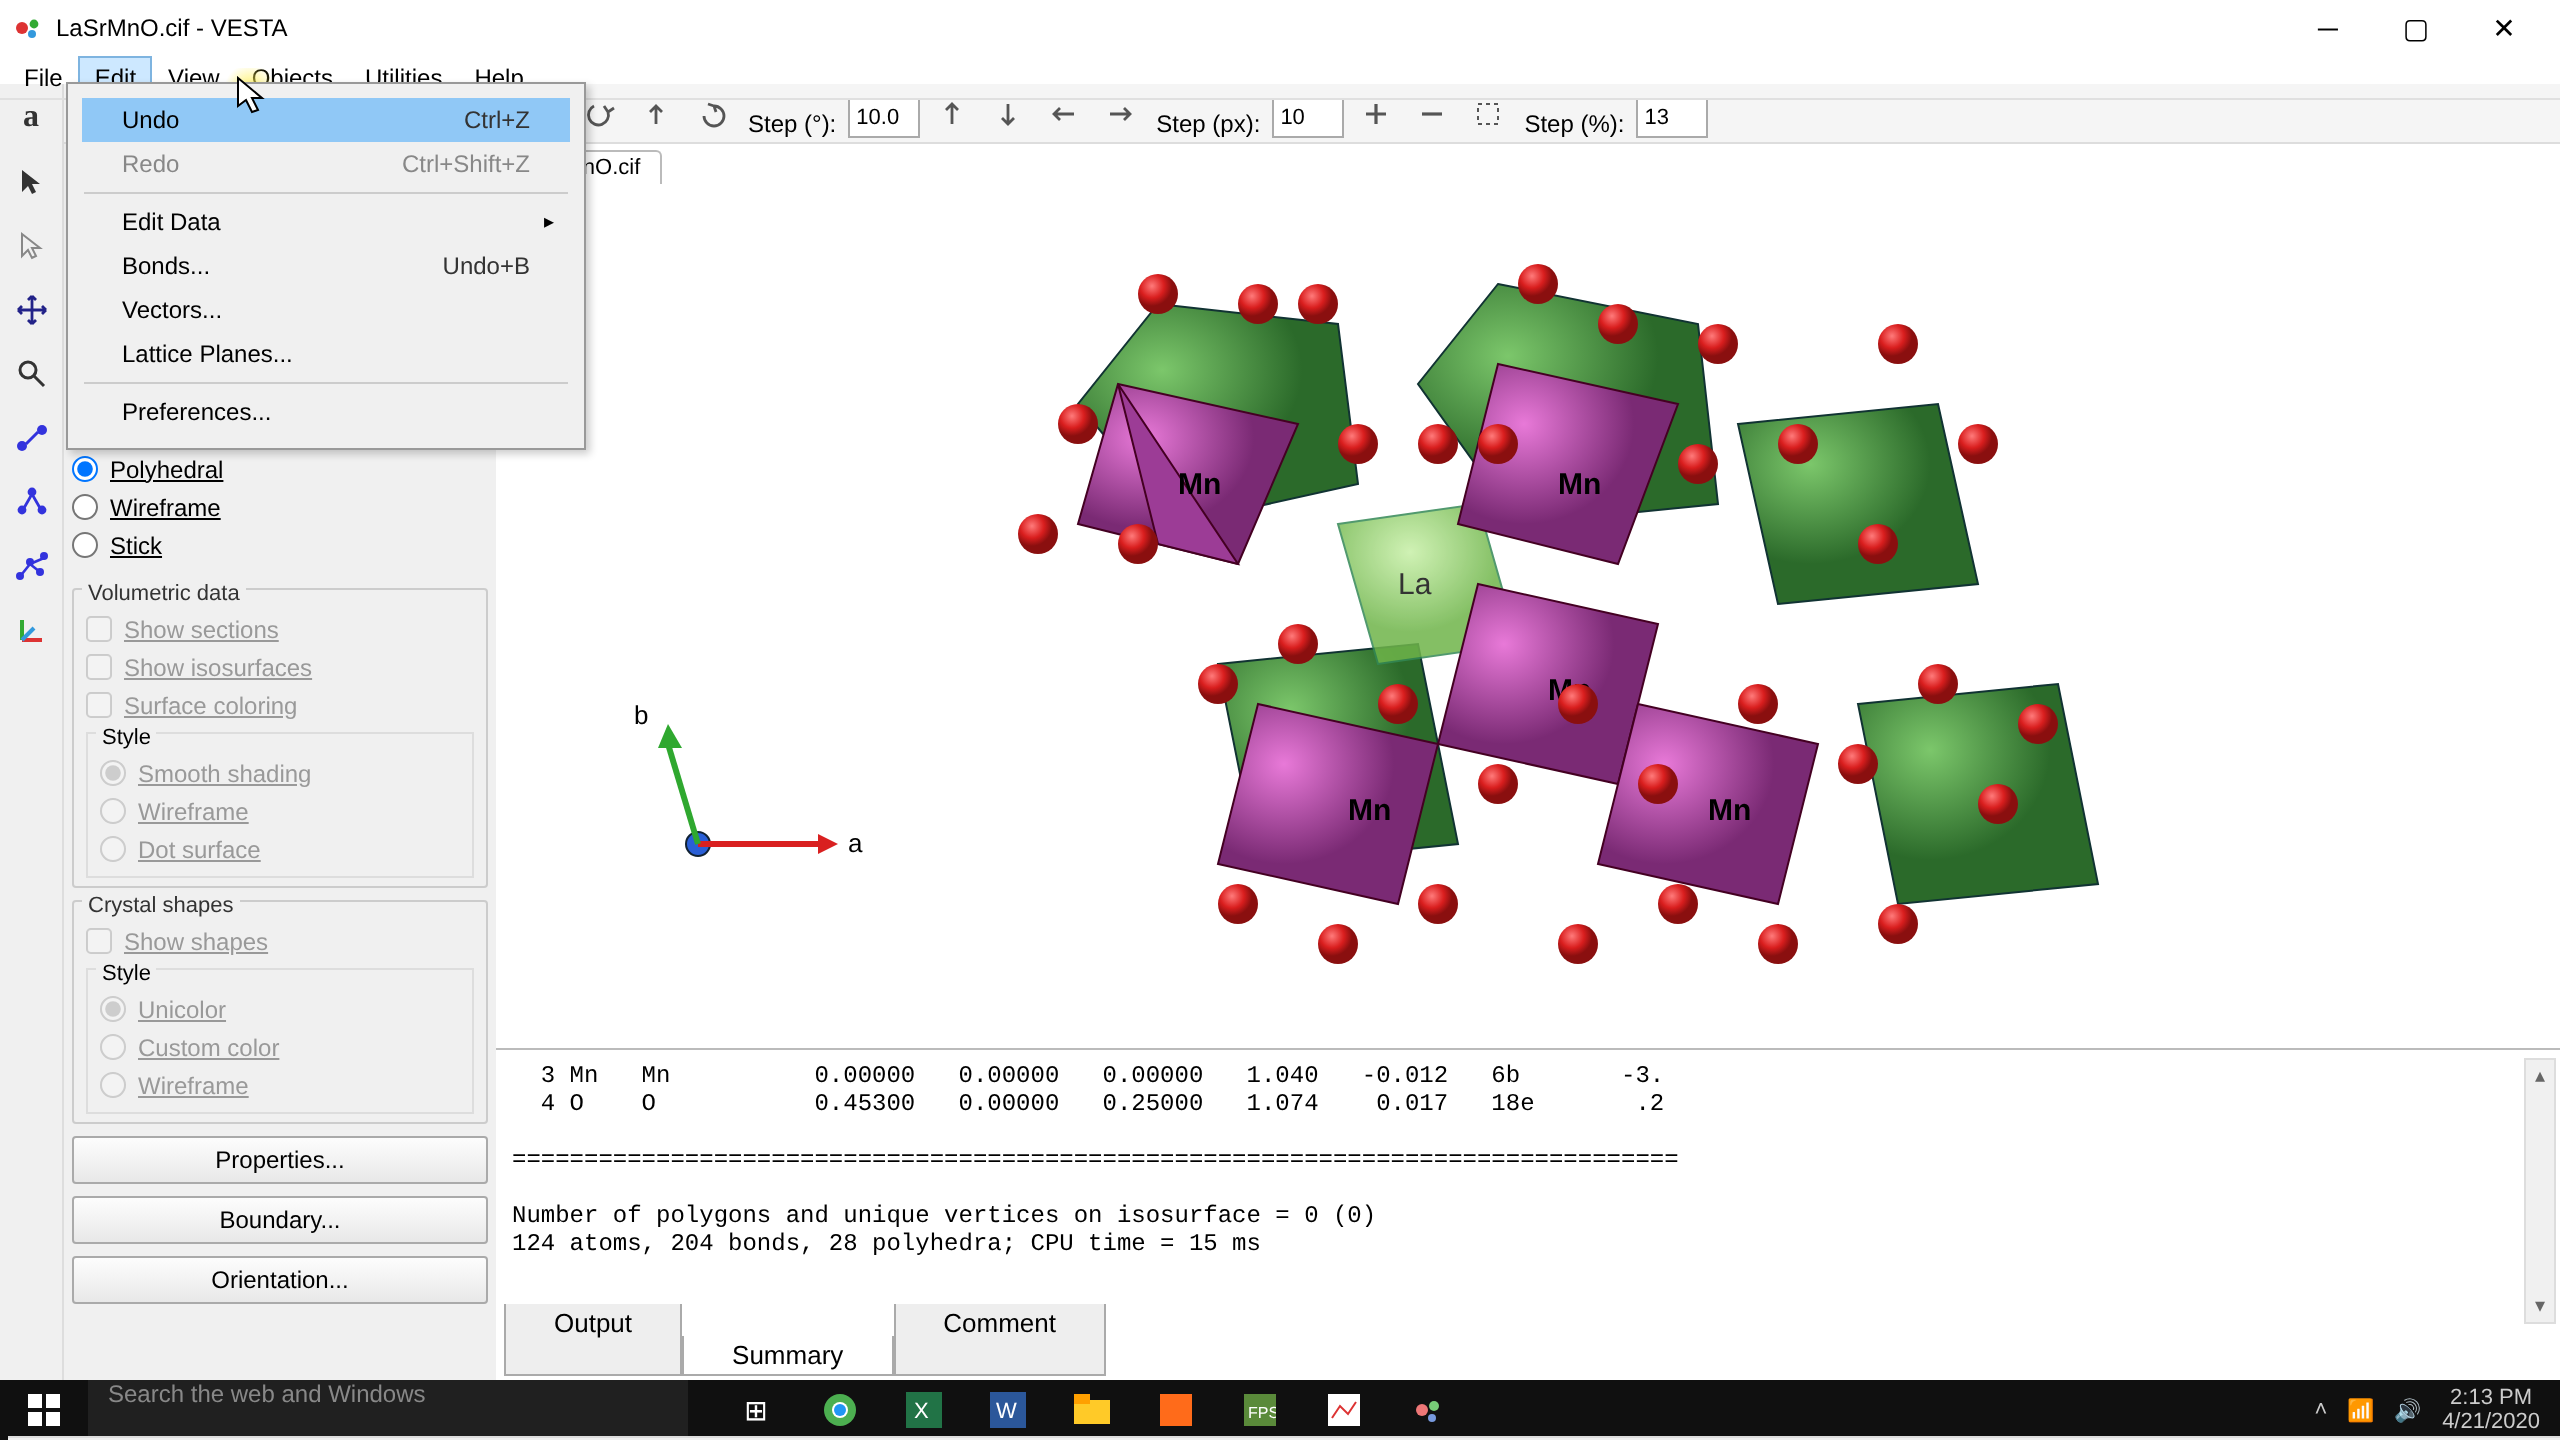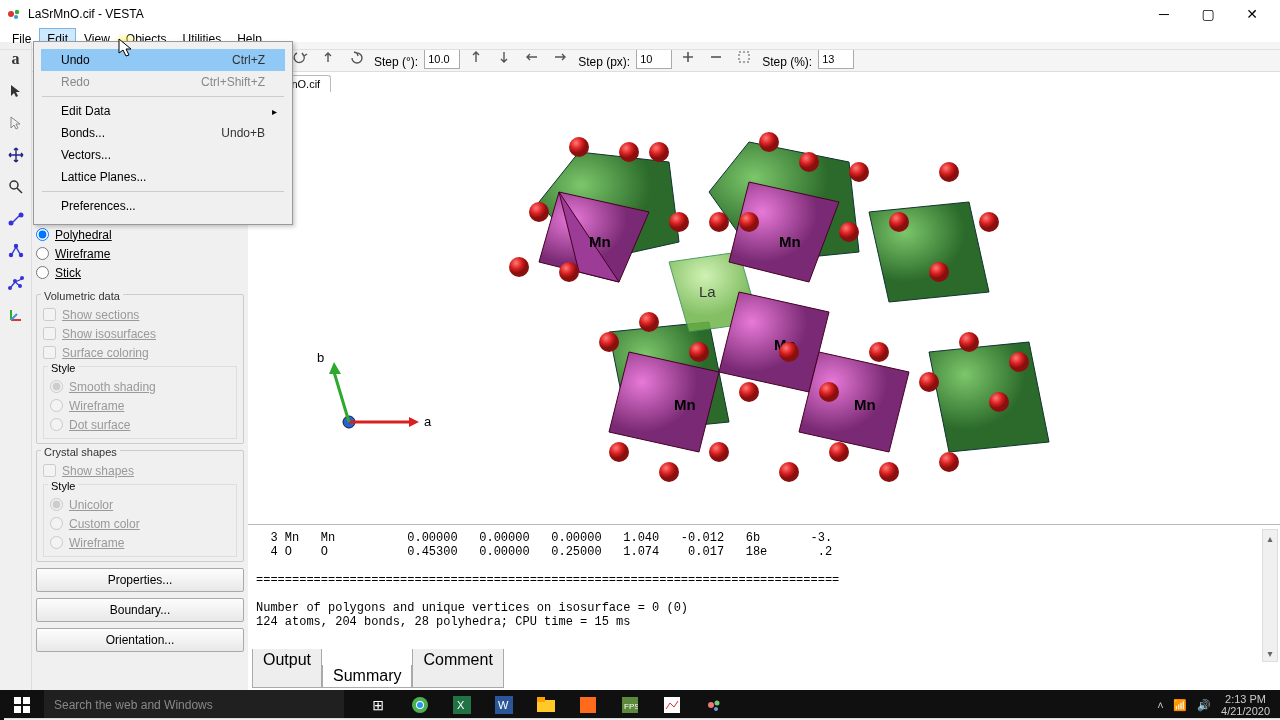--- a/index.html
+++ b/index.html
@@ -60,31 +60,31 @@
 .btnrow .btn { flex: 1; }
 
 
 .canvas { position: absolute; left: 248px; top: 92px; right: 0; height: 432px; background: #fff; }
 .canvas svg { width: 100%; height: 100%; }
 
 
 .output { position: absolute; left: 248px; right: 0; top: 524px; bottom: 30px; border-top: 1px solid #bbb; background: #fff; }
 .outtext { font-family: "Courier New", monospace; font-size: 12px; padding: 6px 8px; white-space: pre; color: #000; height: calc(100% - 26px); overflow: hidden; }
 .outtabs { position: absolute; bottom: 2px; left: 4px; display: flex; }
-.outtab { border: 1px solid #aaa; border-top: none; padding: 2px 10px; font-size: 16px; background: #eee; }
+.outtab { border: 1px solid #aaa; border-top: none; padding: 2px 24px; font-size: 13px; background: #eee; }
 .outtab.active { background: #fff; margin-top: 16px; }
 .scroll { position: absolute; right: 2px; top: 4px; bottom: 28px; width: 16px; background: #f0f0f0; border: 1px solid #ddd; }
 .scroll .up, .scroll .dn { height: 16px; display: flex; align-items: center; justify-content: center; font-size: 10px; color: #666; }
 .scroll .dn { position: absolute; bottom: 0; width: 100%; }
 .statustext { position: absolute; left: 4px; bottom: -20px; font-size: 12px; z-index: 3; background: #f0f0f0; padding: 4px 6px; width: 1280px; height: 22px; border-top: 1px solid #ddd; }
 
 
 .taskbar { position: absolute; left: 0; right: 0; bottom: 0; height: 30px; background: #101010; display: flex; align-items: center; color: #ccc; }
 .startbtn { width: 44px; height: 30px; display: flex; align-items: center; justify-content: center; }
-.searchbox { flex: 0 0 300px; height: 30px; background: #202020; display: flex; align-items: center; padding: 0 10px; color: #888; font-size: 12px; }
+.searchbox { flex: 0 0 300px; height: 30px; background: #202020; display: flex; align-items: flex-start; padding: 0 10px; color: #888; font-size: 12px; }
 .taskicons { display: flex; gap: 2px; margin-left: 14px; }
 .taskicon { width: 40px; height: 30px; display: flex; align-items: center; justify-content: center; color: #fff; font-size: 14px; }
 .tray { margin-left: auto; display: flex; align-items: center; gap: 10px; padding: 0 10px; font-size: 11px; }
 .clock { text-align: center; line-height: 1.1; }
 </style>
 </head>
 <body>
 
 <div class="titlebar">
   <span class="icon">

